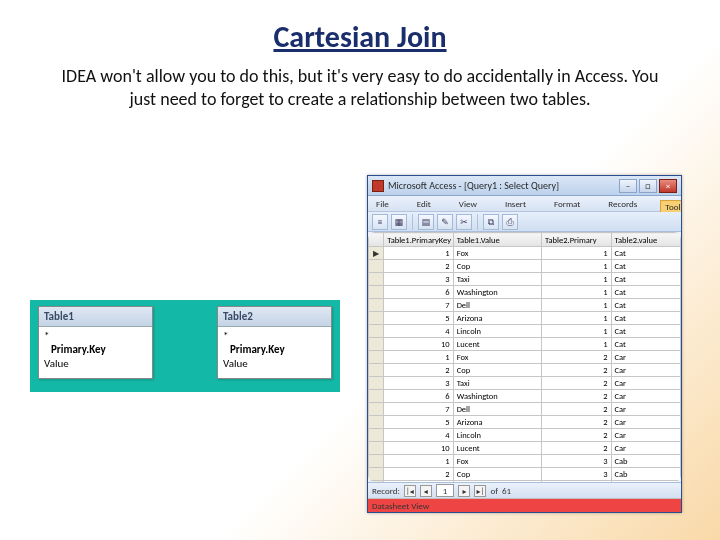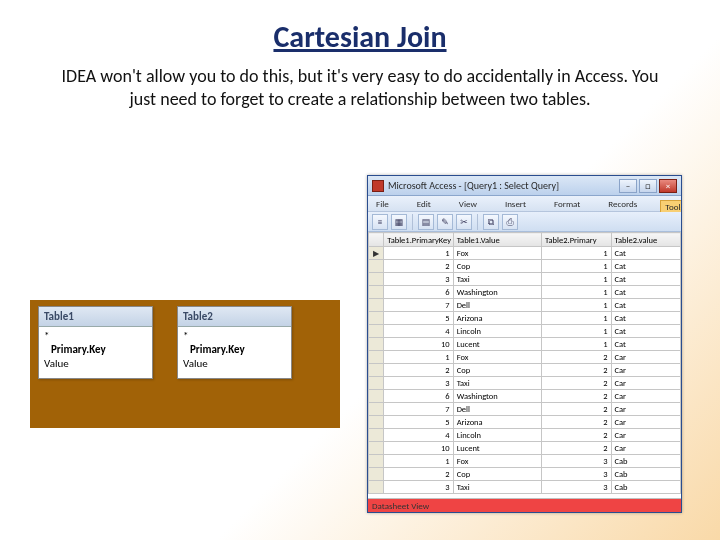--- a/index.html
+++ b/index.html
@@ -28,24 +28,24 @@
     color: #111;
     margin: 10px 60px 0 60px;
   }
 
   
   .design-panel {
     position: absolute;
     left: 30px;
     top: 300px;
     width: 310px;
-    height: 128px;
-    background: #a16207;
+    height: 92px;
+    background: #14b8a6;
     display: flex;
-    gap: 24px;
+    gap: 64px;
     align-items: flex-start;
     padding: 6px 8px;
   }
   .tbl-box {
     background: #fff;
     border: 1px solid #888;
     width: 115px;
     box-shadow: 1px 1px 2px rgba(0,0,0,0.2);
     font-size: 11px;
   }
@@ -132,20 +132,21 @@
     border: 1px solid #a4b9d6;
     display:flex;align-items:center;justify-content:center;
     font-size:9px;color:#335;
   }
   .tsep { width:1px; height:16px; background:#b0c0d8; margin:0 2px;}
   .datasheet-wrap {
     flex: 1;
     background: #fff;
     overflow: hidden;
     position: relative;
+    border-radius: 7px;
   }
   table.datasheet {
     border-collapse: collapse;
     width: 100%;
     font-size: 8.5px;
     table-layout: fixed;
   }
   table.datasheet th, table.datasheet td {
     border: 1px solid #c6c6c6;
     padding: 1px 3px;
@@ -394,16 +395,26 @@
           <tr>
             <td class="selcol"></td>
             <td class="num">3</td>
             <td>Taxi</td>
             <td class="num">3</td>
             <td>Cab</td>
           </tr>
         </tbody>
       </table>
   </div>
+  <div class="statusbar">
+    <span>Record:</span>
+    <div class="navbtn">|◂</div>
+    <div class="navbtn">◂</div>
+    <span style="background:#fff;border:1px solid #999;padding:0 6px">1</span>
+    <div class="navbtn">▸</div>
+    <div class="navbtn">▸|</div>
+    <span>of</span>
+    <span>61</span>
+  </div>
   <div class="viewtabs">
     <span>Datasheet View</span>
   </div>
 </div>
 
 </body></html>

